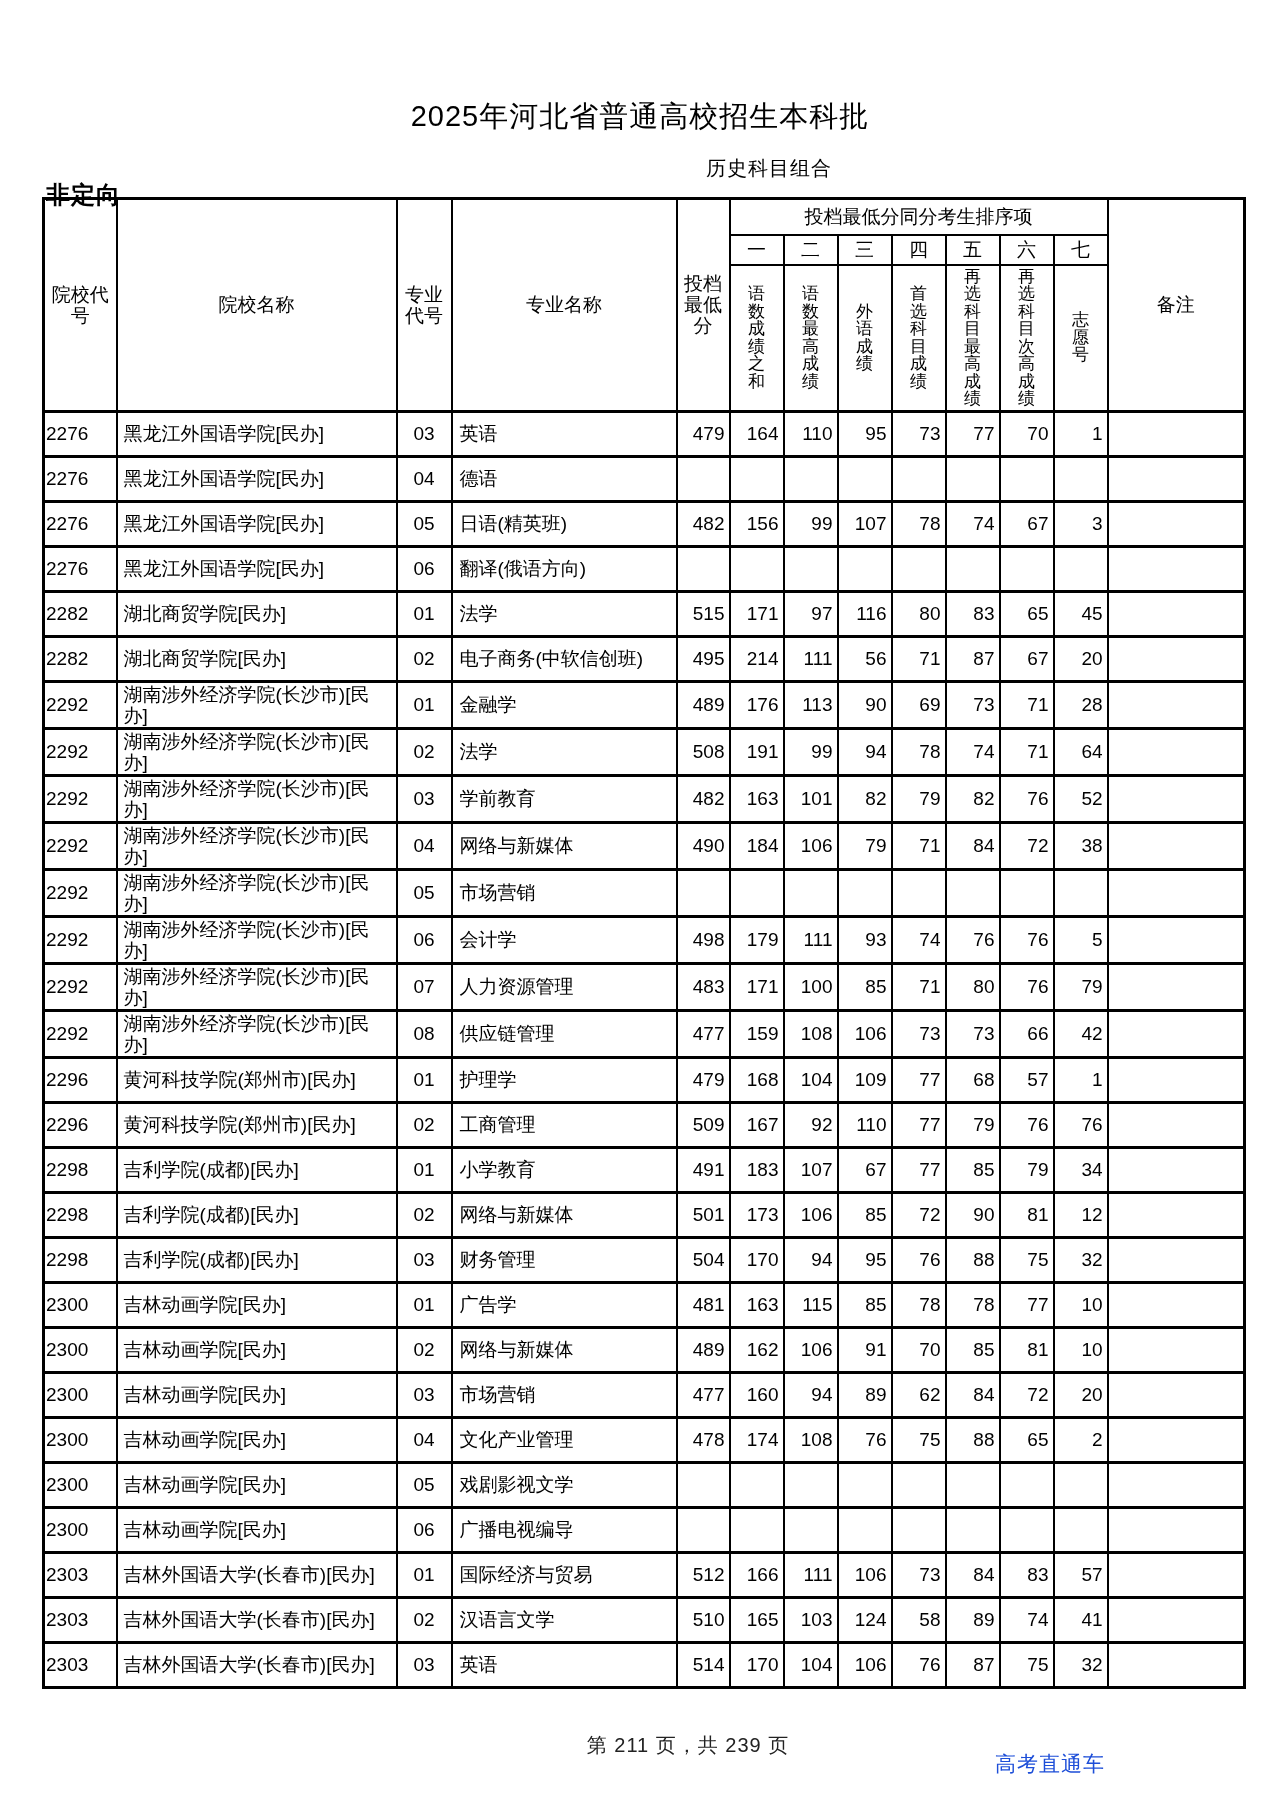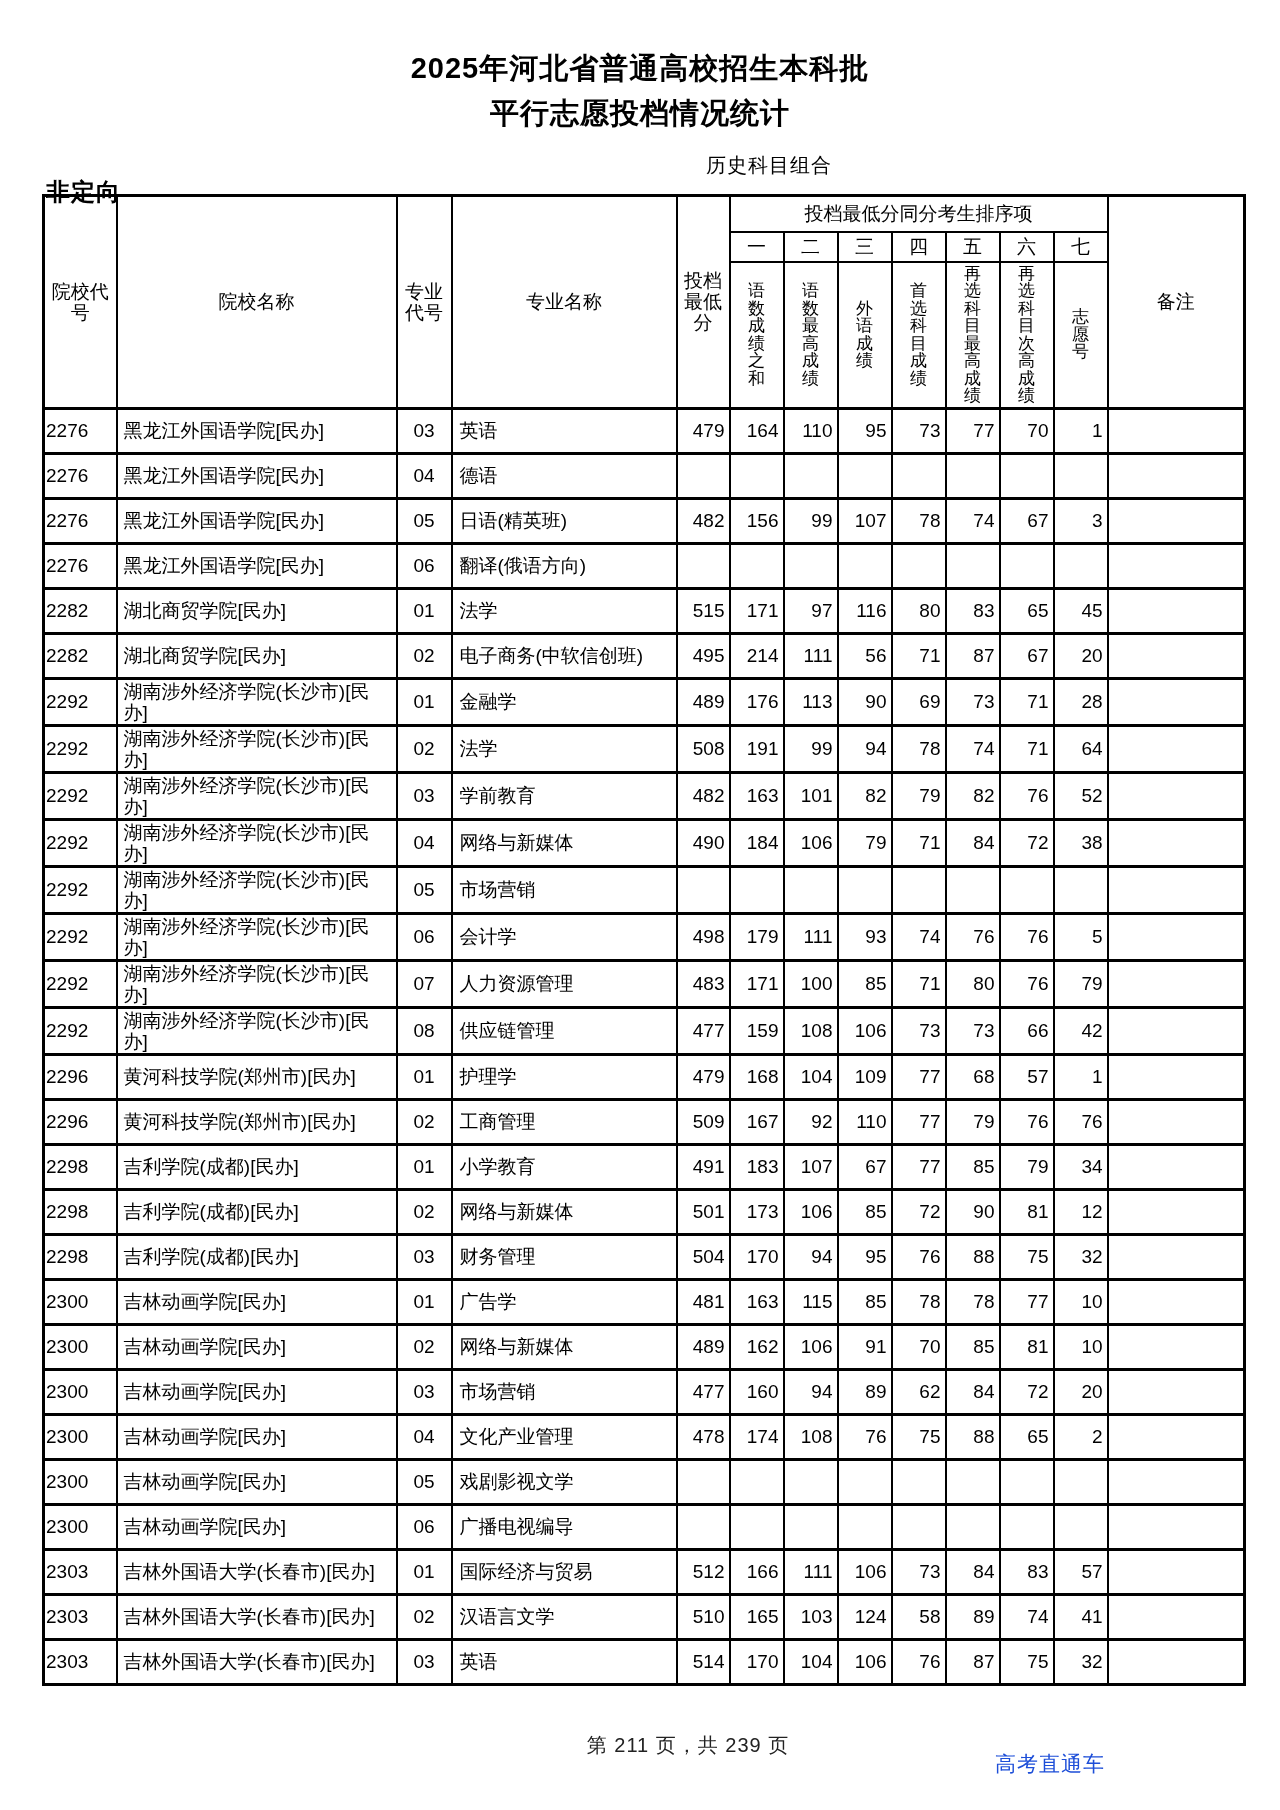--- a/index.html
+++ b/index.html
@@ -1,21 +1,21 @@
 <!DOCTYPE html>
 <html><head>
 <meta charset="utf-8">
 <style>
   html,body { margin:0; padding:0; background:#ffffff; }
   .page {
     position:relative; width:1280px; height:1810px; background:#fff;
     font-family:"Liberation Sans", sans-serif; color:#000; overflow:hidden;
   }
   .title-block { padding-top:46px; text-align:center; }
-  .title-line { font-size:29px; font-weight:bold; line-height:45px; letter-spacing:1px; }
+  .title-line { font-size:29px; font-weight:normal; line-height:45px; letter-spacing:1px;margin-top:48px; }
   .labels-row { position:relative; margin-top:16px; height:36px; }
   .label-left  { position:absolute; left:46px;  top:0; font-size:24px; font-weight:bold; letter-spacing:1px;margin-top:24px; }
   .label-right { position:absolute; left:706px; top:0; font-size:20px; font-weight:normal; letter-spacing:1px; }
 
   table.report {
     border-collapse:collapse; table-layout:fixed;
     width:1201px; margin-left:42px; margin-top:6px;
     border:3px solid #000;
   }
   .report th, .report td {
@@ -46,21 +46,20 @@
     font-size:21px; color:#1d4ed8; letter-spacing:1px;
   }
 </style>
 </head>
 <body>
 
 <div class="page">
 
   <div class="title-block">
     <div class="title-line">2025年河北省普通高校招生本科批</div>
-    <div class="title-line">平行志愿投档情况统计</div>
   </div>
 
   <div class="labels-row">
     <span class="label-left">非定向</span>
     <span class="label-right">历史科目组合</span>
   </div>
 
   <table class="report">
     <colgroup>
       <col style="width:73px">

